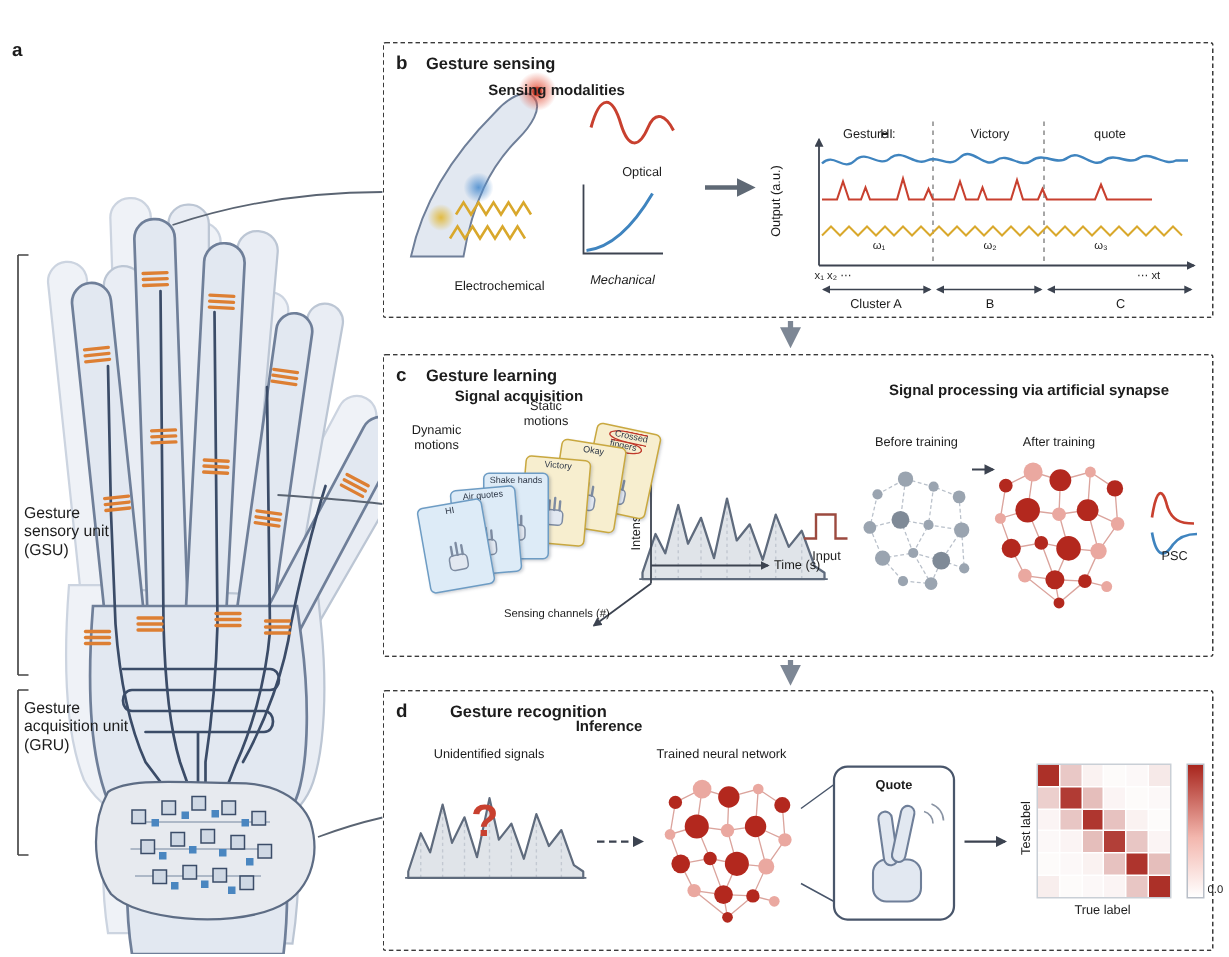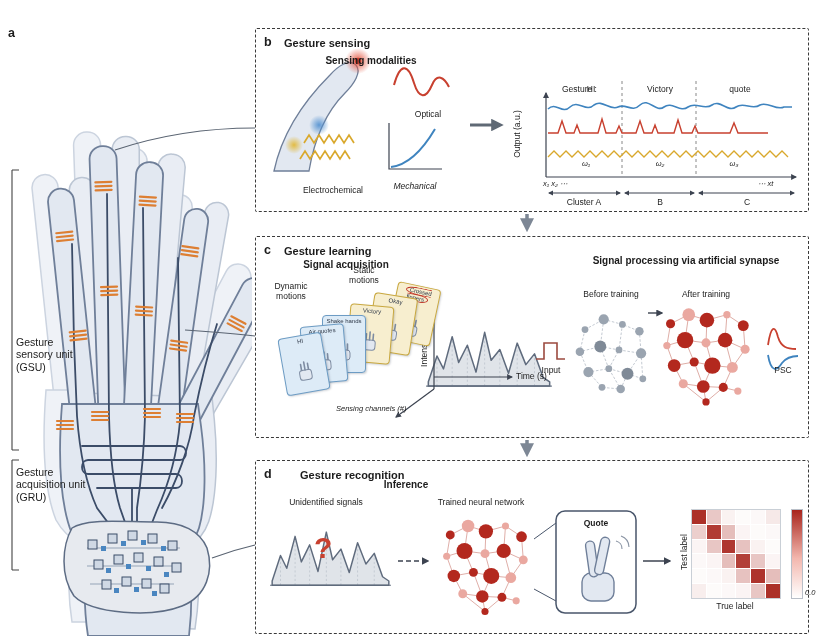--- a/index.html
+++ b/index.html
@@ -4,21 +4,21 @@
 <style>
   html,body{margin:0;padding:0;background:#fff;}
   #stage{position:relative;width:819px;height:638px;background:#ffffff;
          font-family:"Liberation Sans",sans-serif;color:#1c1c1c;overflow:hidden;}
   .panel{position:absolute;border:1.4px dashed var(--panel-border,#3a3a3a);background:#fff;border-radius:2px;}
   .gfx{position:absolute;}
   .lbl{position:absolute;line-height:1.18;font-size:9px;}
   .b{font-weight:bold;}
   .ctr{text-align:center;}
   .rot{transform:rotate(-90deg);}
-  .tiny{font-size:7.5px;font-style:italic;}
+  .tiny{font-size:7.5px;}
   .small{font-size:8.5px;}
   .t10{font-size:10px;}
   .t11{font-size:11px;}
   .letter{font-size:12.5px;font-weight:bold;}
   .st-red{stroke:var(--accent-red,#c8402f);}
   .st-blue{stroke:var(--signal-blue,#3f84bf);}
   .st-yellow{stroke:var(--signal-yellow,#d9a82c);}
   .st-navy{stroke:var(--trace-navy,#3b4c68);}
   .st-orange{stroke:var(--sensor-orange,#dd7f33);}
   .nd{fill:var(--node-red-dark,#b3281e);}

